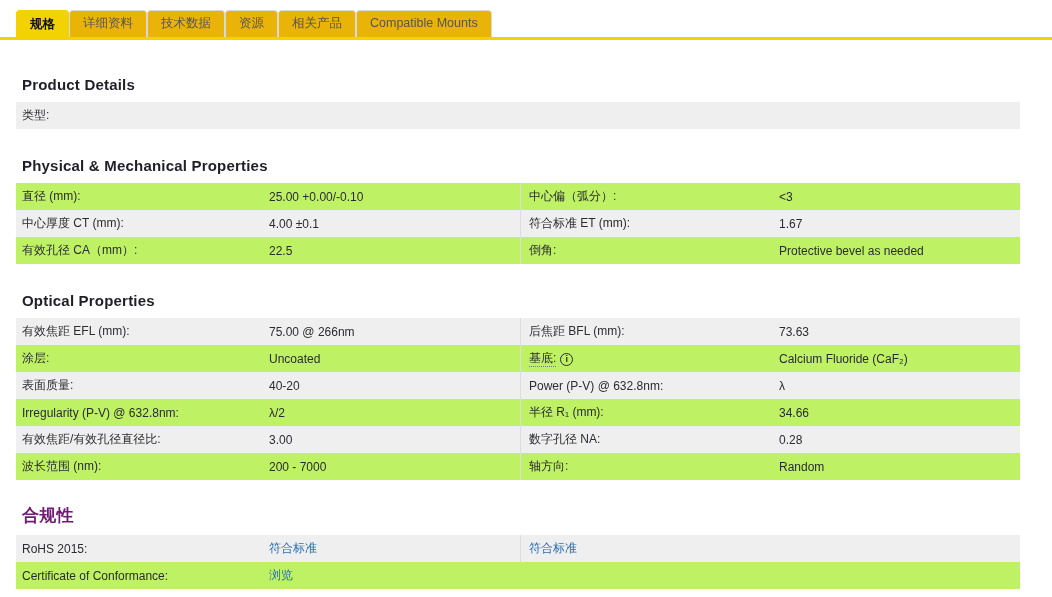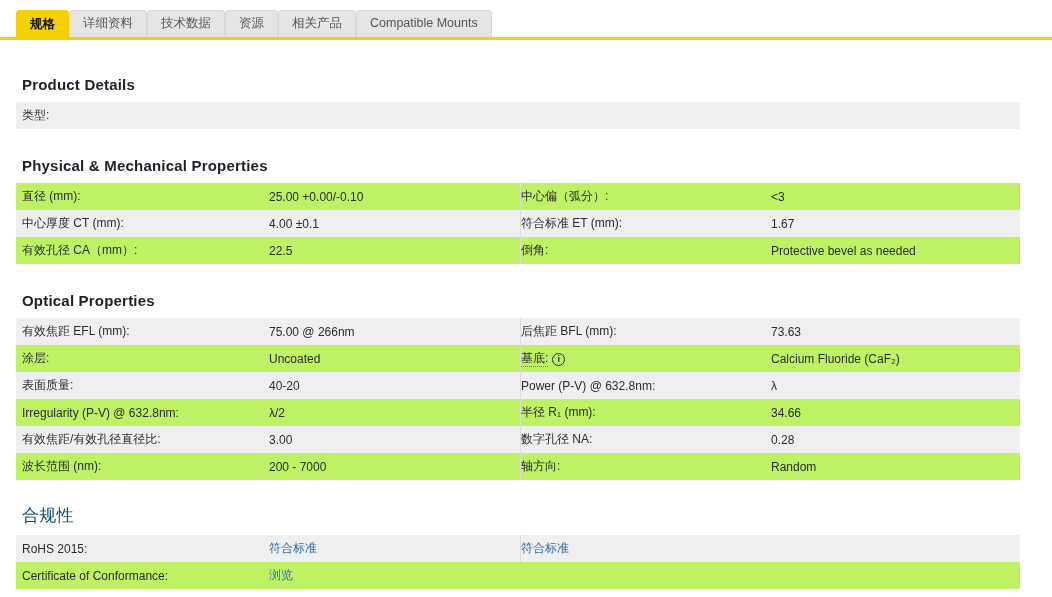--- a/index.html
+++ b/index.html
@@ -15,21 +15,21 @@
   .tabbar {
     display: flex; align-items: flex-end; 
     padding: 10px 0 0 16px;
     height: 37px;
   }
   .tab {
     height: 27px; line-height: 25px;
     padding: 0 13px;
     font-size: 12.5px;
     color: #555555;
-    background: #e5e5e5;
+    background: #eab308;
     border: 1px solid #d9d9d9; border-bottom: none;
     border-radius: 4px 4px 0 0;
     cursor: pointer; white-space: nowrap;
   }
   .tab.active {
     background: #f2d200;
     border-color: #f2d200;
     color: #111111;
     font-weight: bold;
     line-height: 27px;
@@ -37,28 +37,28 @@
   .tab-underline { height: 3px; width: 1052px; background: #f2d200; }
 
   
   .content { padding: 0 0 0 16px; }
   .section-title {
     font-size: 15px; font-weight: bold; color: #1f1f28;
     letter-spacing: .2px;
     margin: 28px 0 9px 6px;
   }
   .section-title.first { margin-top: 36px; }
-  .section-title.cjk { font-size: 17px; font-weight: normal; color: #0c4a6e; margin: 24px 0 8px 6px; }
+  .section-title.cjk { font-size: 17px; font-weight: bold; color: #701a75; margin: 24px 0 8px 6px; }
 
   .spec-table { width: 1004px; }
   .spec-row { display: flex; min-height: 27px; align-items: stretch; font-size: 12px; background: #bef264; }
   .spec-row.gray { background: #efefef; }
   .cell { display: flex; align-items: center; }
   .cell.left  { width: 504px; padding-left: 6px; }
-  .cell.right { width: 500px; border-left: 1px solid #dcdcdc; }
+  .cell.right { width: 500px; padding-left: 8px; border-left: 1px solid #dcdcdc; }
   .cell.full  { width: 876px; padding-left: 6px; }
   .cell.right.noline { border-left: 1px solid transparent; }
   .lbl { width: 247px; flex-shrink: 0; padding-right: 8px; }
   .cell.right .lbl { width: 250px; }
   .val { flex: 1; }
   .link { color: #2a6fb0; cursor: pointer; text-decoration: none; }
   .dotted { border-bottom: 1px dotted #777; padding-bottom: 1px; }
   .info-icon {
     display: inline-flex; justify-content: center; align-items: center;
     width: 13px; height: 13px; margin-left: 4px;

